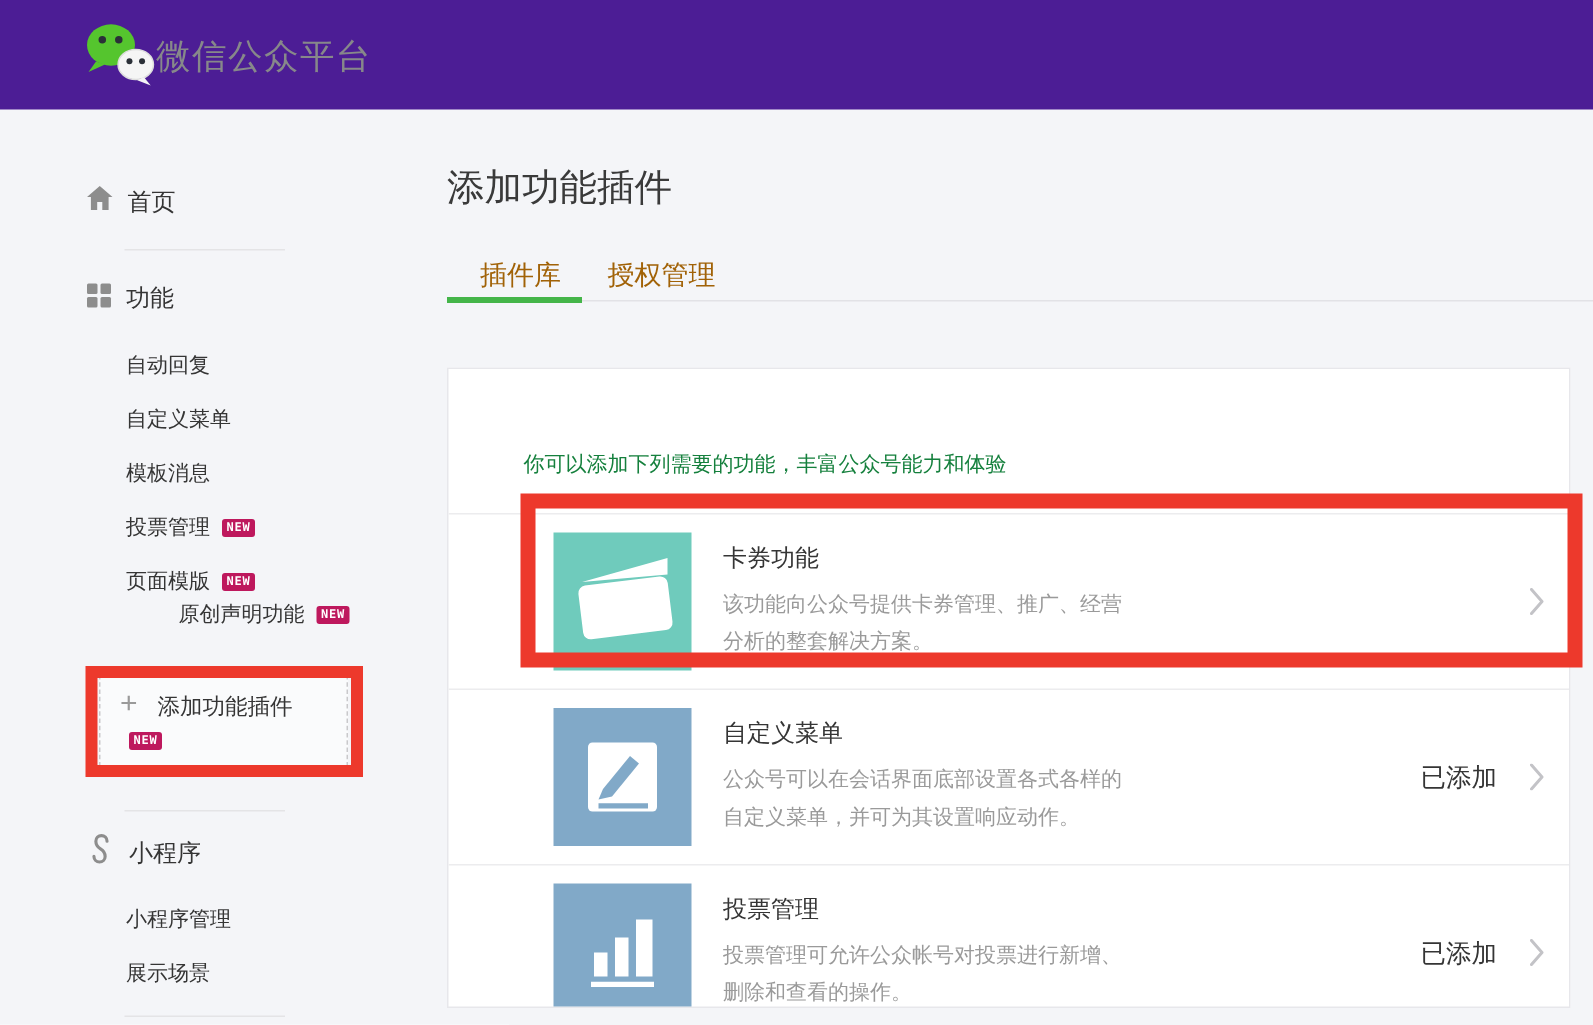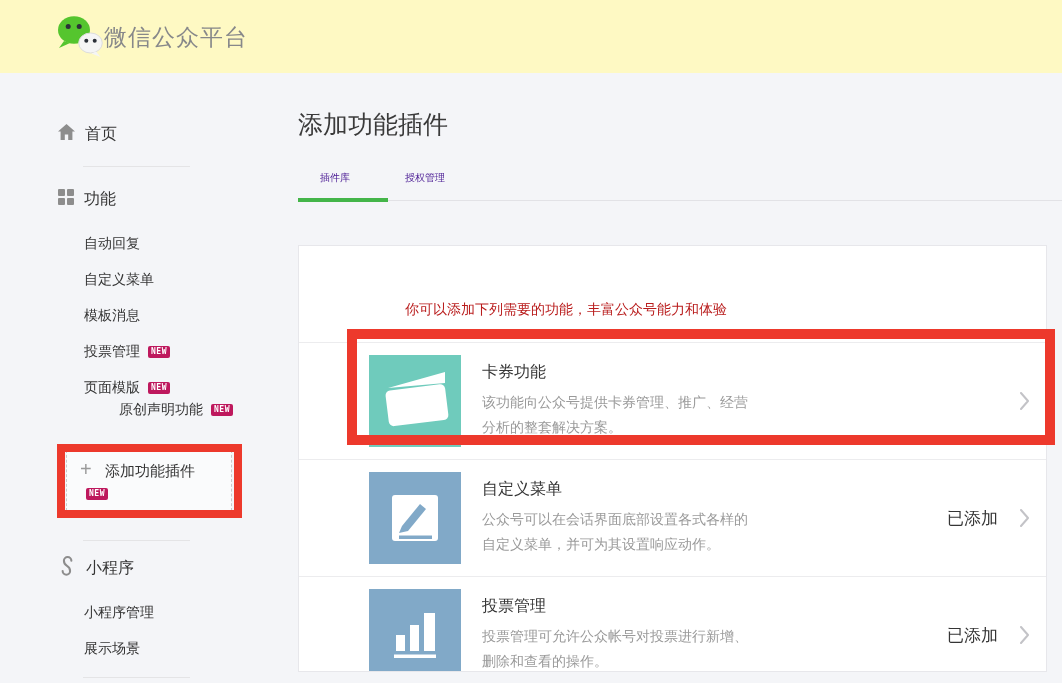--- a/index.html
+++ b/index.html
@@ -2,48 +2,48 @@
 <html><head>
 <meta charset="utf-8">
 <style>
   html,body{margin:0;padding:0;}
   body{width:1062px;height:683px;overflow:hidden;
        font-family:"Liberation Sans","DejaVu Sans",sans-serif;
        -webkit-font-smoothing:antialiased;}
   .page{position:relative;width:1062px;height:683px;background:#f4f5f8;}
 
   
-  .header{position:absolute;left:0;top:0;width:1062px;height:73px;background:#fef9c3;}
+  .header{position:absolute;left:0;top:0;width:1062px;height:73px;background:#4c1d95;}
   .logo{position:absolute;left:55px;top:13px;}
   .header-title{position:absolute;left:104px;top:22px;font-size:23px;color:#87888a;letter-spacing:1px;}
 
   
   .sidebar{position:absolute;left:0;top:72px;width:298px;height:611px;}
   .side-row{position:absolute;left:57px;display:flex;align-items:center;}
   .side-main-label{font-size:16px;color:#353535;margin-left:9px;}
   .side-sub{position:absolute;left:84px;font-size:14px;color:#353535;display:flex;align-items:center;white-space:nowrap;cursor:pointer;}
   .divider{position:absolute;left:83px;width:107px;height:1px;background:#e4e4e6;}
   .new-badge{display:inline-block;margin-left:8px;background:#be185d;color:#fff;
              font-size:8px;font-weight:bold;line-height:1;padding:2px 3px;border-radius:2px;
              letter-spacing:.5px;font-family:"DejaVu Sans Mono",monospace;}
   .add-box{position:absolute;left:66px;top:378px;width:166px;height:61px;background:#fafbfc;
            border:1px dashed #c9c9cb;box-sizing:border-box;cursor:pointer;}
   .add-box .plus{position:absolute;left:13px;top:7px;font-size:20px;font-weight:300;color:#9a9a9a;}
   .add-box .add-label{position:absolute;left:38px;top:11px;font-size:15px;color:#353535;}
   .add-box .new-badge{position:absolute;left:19px;top:37px;margin-left:0;}
 
   
   .page-title{position:absolute;left:298px;top:108px;font-size:25px;color:#3a3a3a;}
-  .tab{position:absolute;top:171px;font-size:10px;color:#4c1d95;cursor:pointer;}
+  .tab{position:absolute;top:171px;font-size:18px;color:#a16207;cursor:pointer;}
   .tab-line{position:absolute;left:298px;top:200px;width:764px;height:1px;background:#e2e2e6;}
   .tab-active-bar{position:absolute;left:298px;top:198px;width:90px;height:4px;background:#44b549;}
 
   .card{position:absolute;left:298px;top:245px;width:749px;height:427px;background:#fff;
         border:1px solid #e7e7eb;box-sizing:border-box;overflow:hidden;}
-  .intro{margin:55px 0 0 106px;font-size:14px;color:#b91c1c;height:20px;}
+  .intro{margin:55px 0 0 50px;font-size:14px;color:#15803d;height:20px;}
   .plugin-list{margin-top:21px;}
   .plugin-row{height:116px;border-top:1px solid #ececee;display:flex;align-items:center;
               padding:0 16px 0 70px;cursor:pointer;}
   .plugin-icon{width:92px;height:92px;flex:none;}
   .icon-teal{background:#6fcbbc;}
   .icon-blue{background:#81a9c8;}
   .plugin-text{flex:1;margin-left:21px;}
   .plugin-name{font-size:16px;color:#353535;margin-bottom:7px;}
   .plugin-desc{font-size:14px;color:#9a9a9a;line-height:25px;}
   .plugin-status{font-size:17px;color:#353535;margin-right:22px;}

